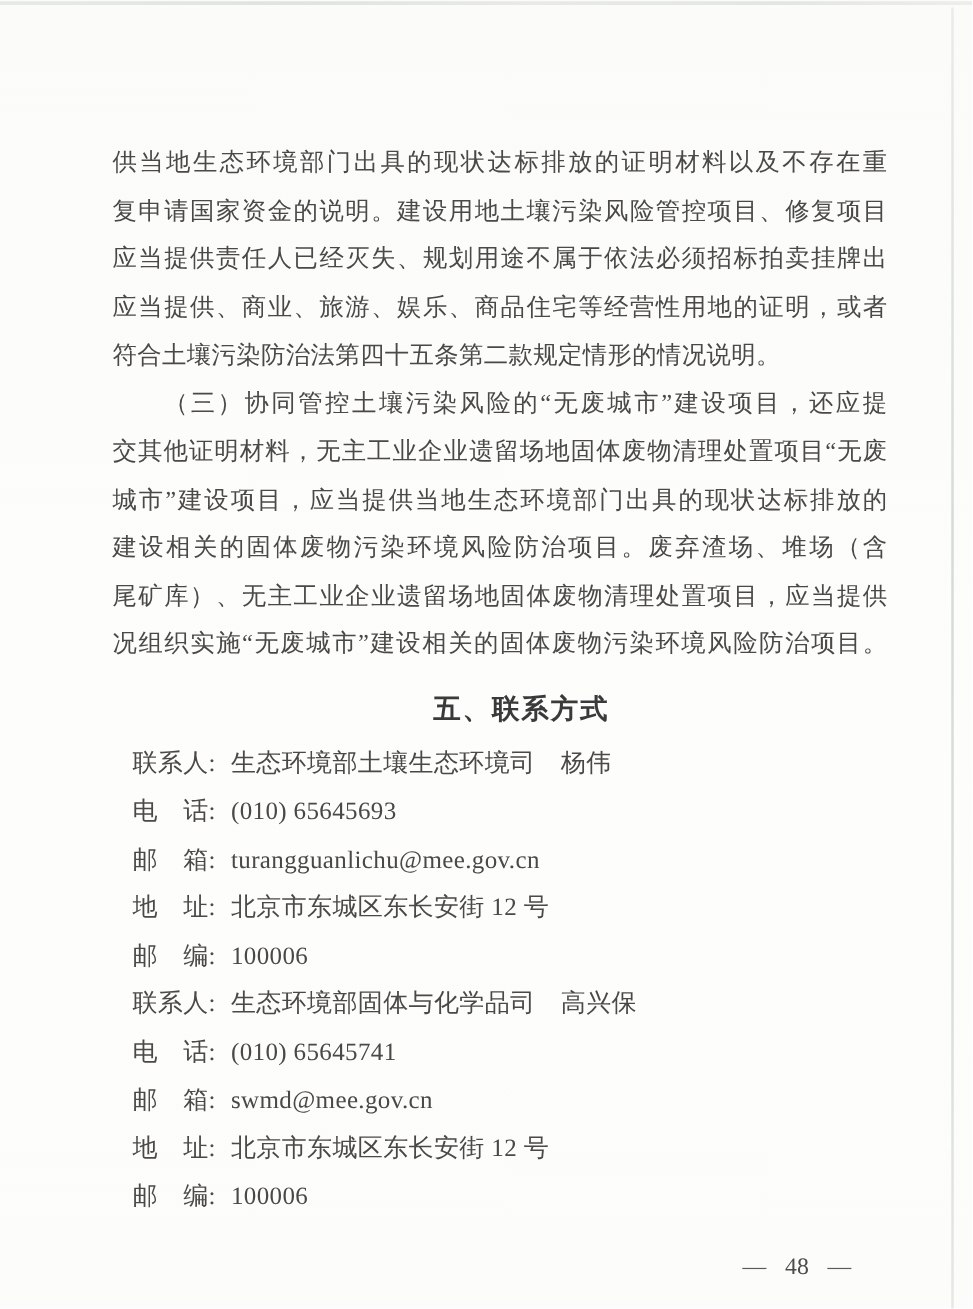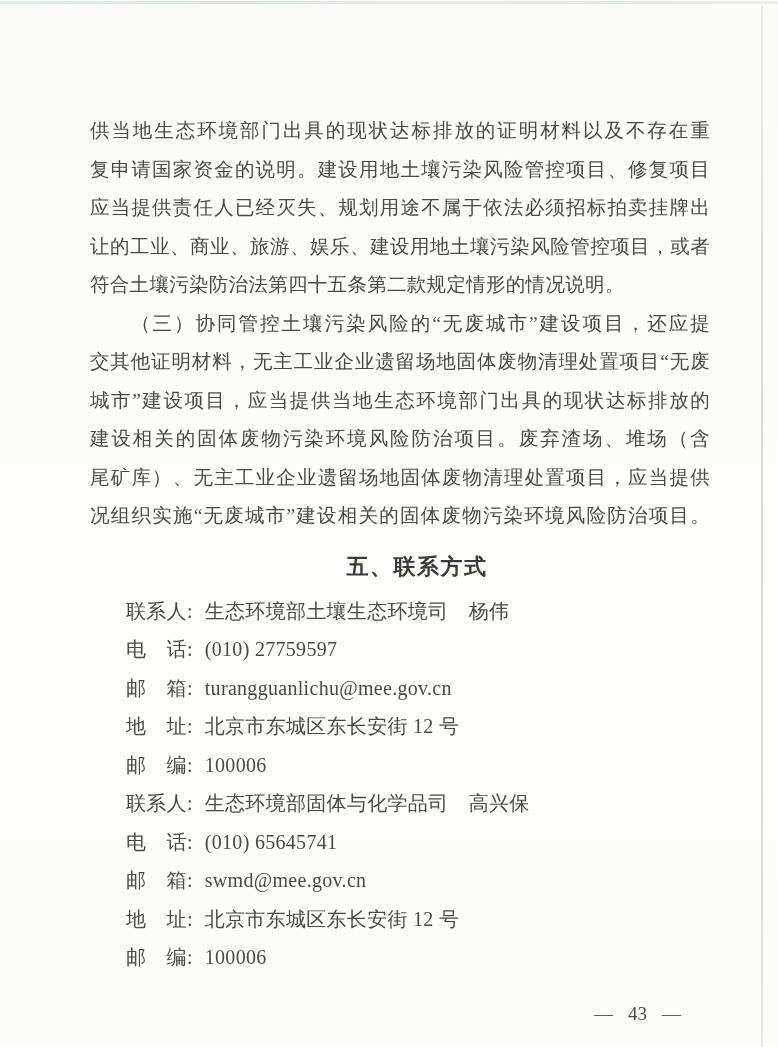--- a/index.html
+++ b/index.html
@@ -23,21 +23,21 @@
     text-align:justify; text-align-last:justify; color:#4a4948; letter-spacing:0.3px;
   }
   .bodyline.short { text-align-last:left; }
   .bodyline.indent { padding-left:41px; }
   .section-heading {
     margin:16px 0 10px 34px; height:30px; line-height:30px;
     font-family:"Liberation Sans","DejaVu Sans",sans-serif;
     font-weight:700; font-size:22px; color:#3a3a3a; letter-spacing:1.5px;text-align:center;
   }
   .contact-row {
-    margin-left:36px; height:38.5px; line-height:38.5px;
+    margin-left:16px; height:38.5px; line-height:38.5px;
     font-size:20px; color:#4a4946; letter-spacing:0.3px;
   }
   .contact-row .label { display:inline-block; margin-right:12px; color:#4a4946; }
   .contact-row .value { color:#4a4946; }
   .footer {
     position:absolute; top:1001px; left:594px; height:26px;
     display:flex; align-items:center; gap:15px;
     font-size:19px; color:#4c4c4c;
   }
   .footer .dash { letter-spacing:0; color:#5a5a5a; }
@@ -47,41 +47,41 @@
 
 <div class="page">
   <div class="scan-top"></div>
   <div class="scan-right"></div>
 
   <div class="content">
     <div>
       <div class="bodyline">供当地生态环境部门出具的现状达标排放的证明材料以及不存在重</div>
       <div class="bodyline">复申请国家资金的说明。建设用地土壤污染风险管控项目、修复项目</div>
       <div class="bodyline">应当提供责任人已经灭失、规划用途不属于依法必须招标拍卖挂牌出</div>
-      <div class="bodyline">让的工业、商业、旅游、娱乐、建设用地土壤污染风险管控项目，或者</div>
+      <div class="bodyline">应当提供、商业、旅游、娱乐、商品住宅等经营性用地的证明，或者</div>
       <div class="bodyline short">符合土壤污染防治法第四十五条第二款规定情形的情况说明。</div>
     </div>
 
     <div>
       <div class="bodyline indent">（三）协同管控土壤污染风险的“无废城市”建设项目，还应提</div>
       <div class="bodyline">交其他证明材料，无主工业企业遗留场地固体废物清理处置项目“无废</div>
       <div class="bodyline">城市”建设项目，应当提供当地生态环境部门出具的现状达标排放的</div>
       <div class="bodyline">建设相关的固体废物污染环境风险防治项目。废弃渣场、堆场（含</div>
       <div class="bodyline">尾矿库）、无主工业企业遗留场地固体废物清理处置项目，应当提供</div>
       <div class="bodyline">况组织实施“无废城市”建设相关的固体废物污染环境风险防治项目。</div>
     </div>
 
     <div class="section-heading">五、联系方式</div>
 
     <div>
       <div class="contact-row">
         <span class="label">联系人:</span><span class="value">生态环境部土壤生态环境司　杨伟</span>
       </div>
       <div class="contact-row">
-        <span class="label">电　话:</span><span class="value">(010) 27759597</span>
+        <span class="label">电　话:</span><span class="value">(010) 65645693</span>
       </div>
       <div class="contact-row">
         <span class="label">邮　箱:</span><span class="value">turangguanlichu@mee.gov.cn</span>
       </div>
       <div class="contact-row">
         <span class="label">地　址:</span><span class="value">北京市东城区东长安街 12 号</span>
       </div>
       <div class="contact-row">
         <span class="label">邮　编:</span><span class="value">100006</span>
       </div>
@@ -101,16 +101,16 @@
         <span class="label">地　址:</span><span class="value">北京市东城区东长安街 12 号</span>
       </div>
       <div class="contact-row">
         <span class="label">邮　编:</span><span class="value">100006</span>
       </div>
     </div>
   </div>
 
   <div class="footer">
     <span class="dash">—</span>
-    <span>43</span>
+    <span>48</span>
     <span class="dash">—</span>
   </div>
 </div>
 
 </body></html>

